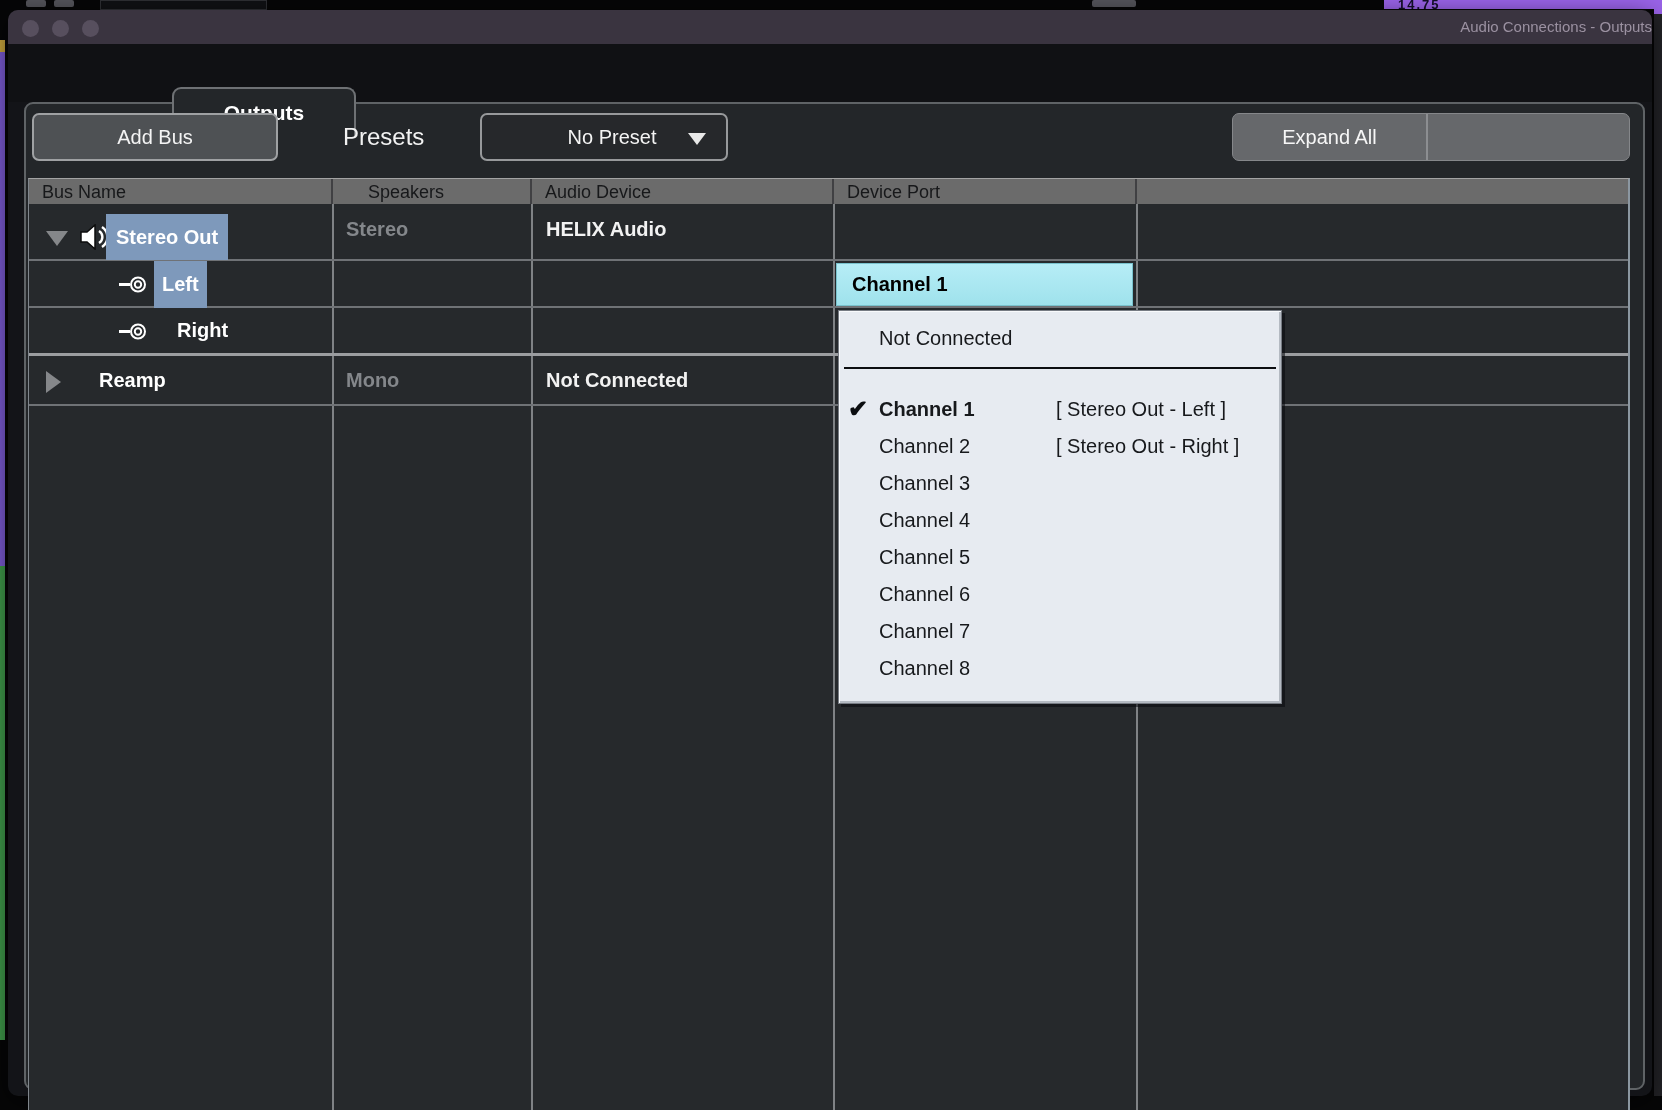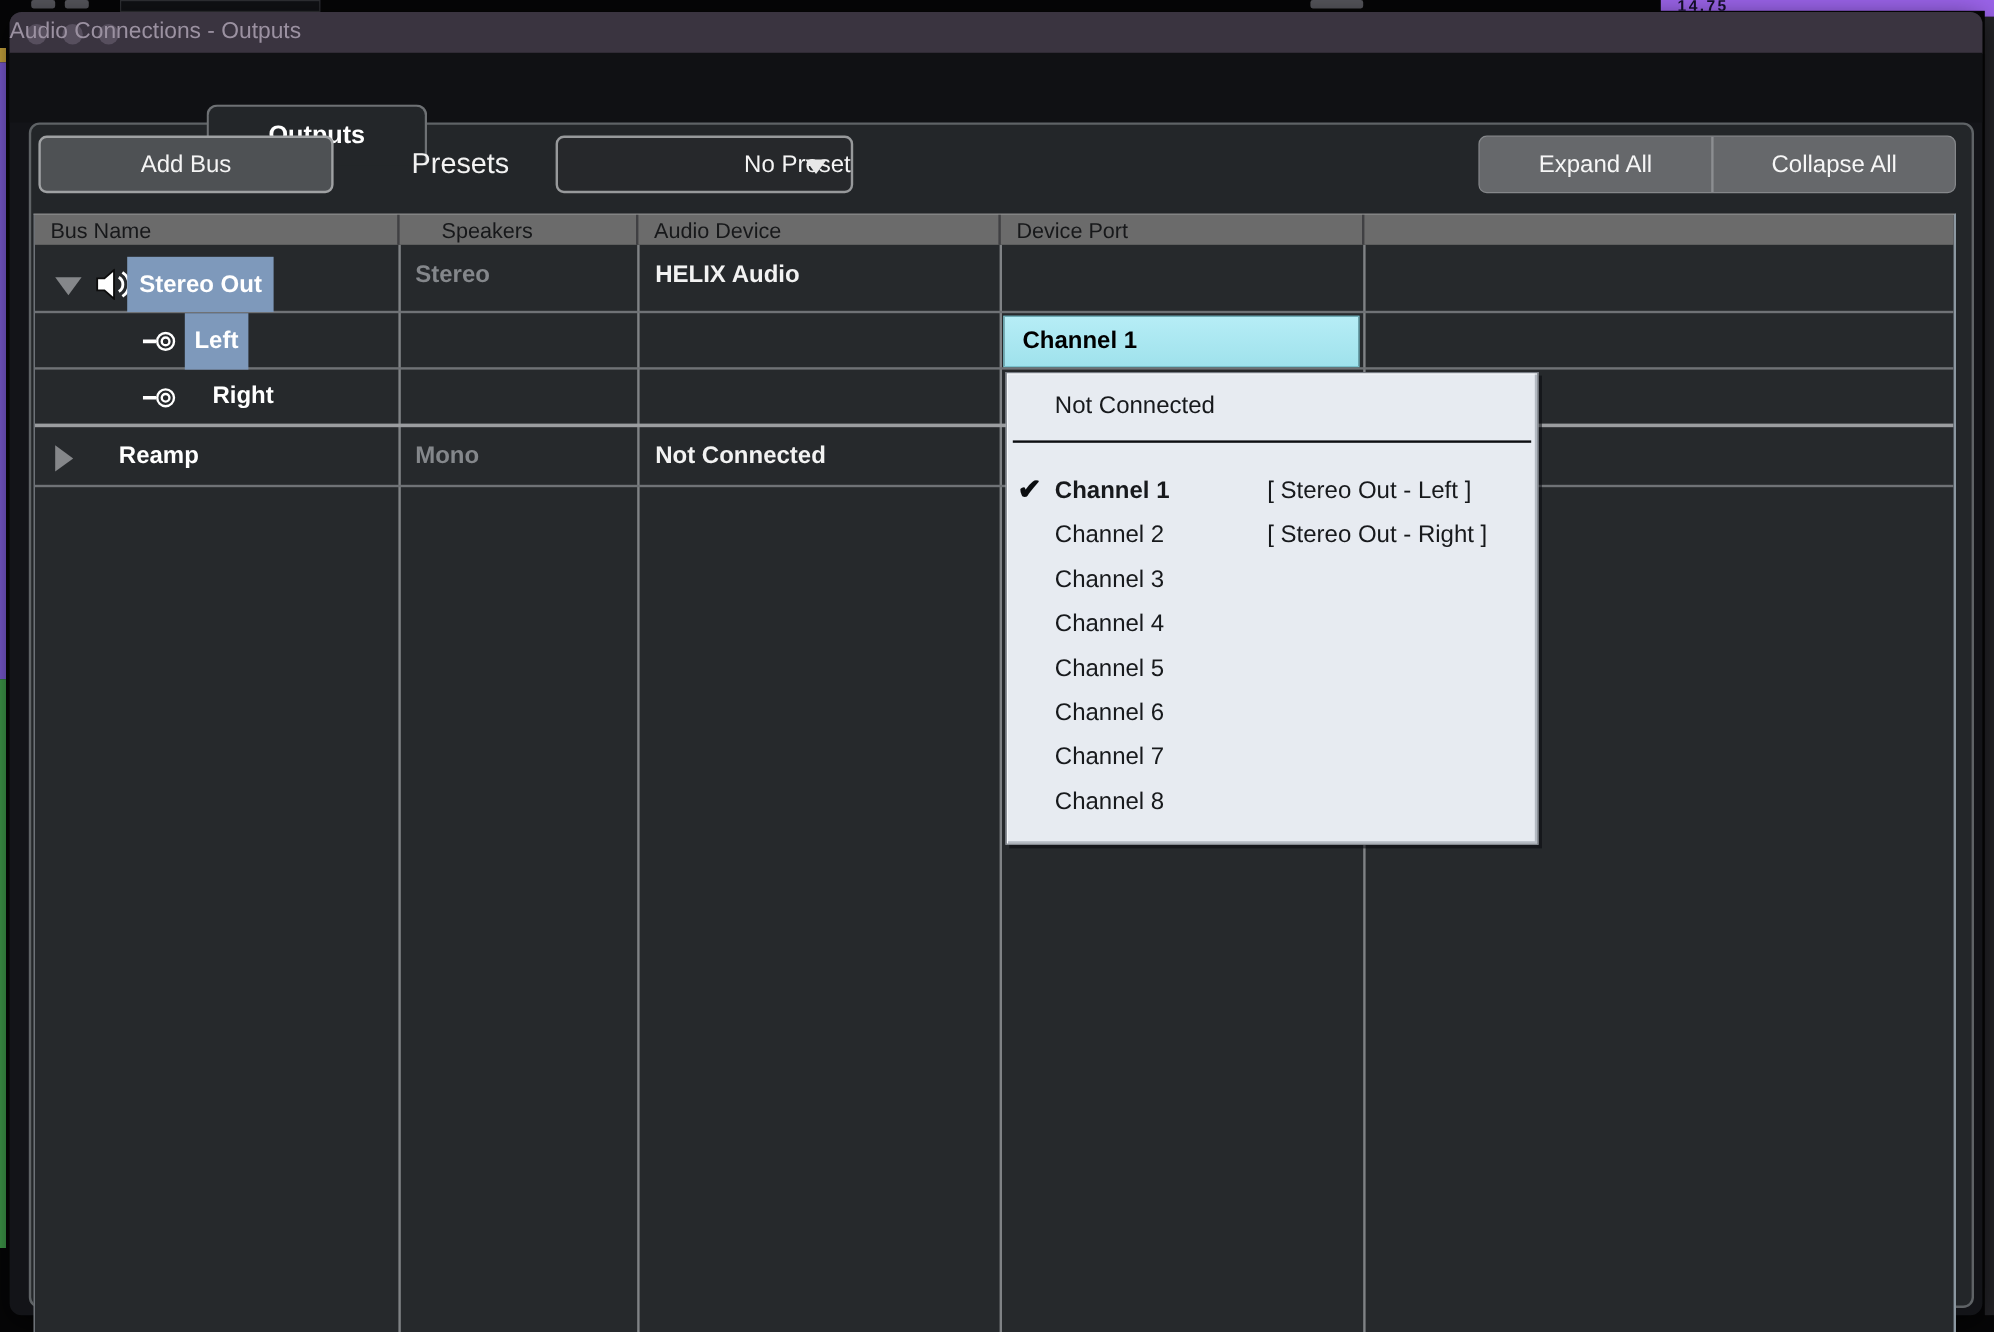--- a/index.html
+++ b/index.html
@@ -16,42 +16,42 @@
     font-weight:bold;font-size:13px;line-height:10px;letter-spacing:2px;padding-left:14px;}
   .sliver{position:absolute;}
 
   
   #window{position:absolute;left:8px;top:10px;width:1644px;height:1086px;
     background:#131418;border-radius:10px;box-shadow:0 6px 24px rgba(0,0,0,.6);}
   #titlebar{position:absolute;left:0;top:0;width:100%;height:34px;background:#3a3440;
     border-radius:10px 10px 0 0;border-bottom:1px solid #2b2630;}
   .traffic{position:absolute;top:10px;width:17px;height:17px;border-radius:50%;background:#574f5e;}
   #title-text{position:absolute;left:0;top:0;width:100%;height:34px;line-height:34px;
-    text-align:left;color:#9b91a1;font-size:19px;}
+    text-align:right;color:#9b91a1;font-size:15px;}
 
   
   #tabbar{position:absolute;left:0;top:34px;width:100%;height:58px;background:#101114;}
   .tab-inactive{position:absolute;left:30px;top:43px;width:116px;height:49px;line-height:49px;
     text-align:center;color:#d2d2d2;font-size:21px;font-weight:bold;cursor:default;}
   .tab-active{position:absolute;left:164px;top:43px;width:184px;height:51px;line-height:47px;
     text-align:center;color:#ffffff;font-size:21px;font-weight:bold;background:#232629;
     border:2px solid #6e7174;border-bottom:none;border-radius:9px 9px 0 0;z-index:4;box-sizing:border-box;}
 
   
   #panel{position:absolute;left:16px;top:92px;width:1621px;height:988px;background:#232629;
     border:2px solid #5f6366;border-radius:9px;box-sizing:border-box;z-index:1;}
 
   
   .tbtn{position:absolute;top:103px;height:48px;box-sizing:border-box;z-index:5;
     color:#f4f4f4;font-size:20px;text-align:center;line-height:44px;cursor:default;}
   #add-bus{left:24px;width:246px;background:#4e5154;border:2px solid #9fa1a3;border-radius:7px;}
   #presets-label{position:absolute;left:335px;top:103px;height:48px;line-height:48px;
     color:#f2f2f2;font-size:24px;z-index:5;}
-  #preset-select{left:455px;width:248px;background:#26282b;border:2px solid #97999b;
-    border-radius:7px;text-align:right;padding-left:16px;}
+  #preset-select{left:472px;width:248px;background:#26282b;border:2px solid #97999b;
+    border-radius:7px;text-align:center;padding-left:16px;}
   #preset-arrow{position:absolute;right:20px;top:18px;width:0;height:0;
     border-left:9px solid transparent;border-right:9px solid transparent;border-top:12px solid #e8e8e8;}
   #expand-collapse{position:absolute;left:1224px;top:103px;width:398px;height:48px;z-index:5;
     background:#66686b;border:1px solid #85878a;border-radius:7px;display:flex;box-sizing:border-box;}
   .seg{height:100%;line-height:46px;text-align:center;color:#f6f6f6;font-size:20px;cursor:default;}
   #seg-expand{width:193px;border-right:2px solid #8c8e91;}
   #seg-collapse{flex:1;}
 
   
   #table{position:absolute;left:20px;top:168px;width:1602px;height:1104px;z-index:3;
@@ -126,21 +126,20 @@
   <div id="panel"></div>
 
   <div id="add-bus" class="tbtn">Add Bus</div>
   <div id="presets-label">Presets</div>
   <div id="preset-select" class="tbtn">
     <span>No Preset</span>
     <span id="preset-arrow"></span>
   </div>
   <div id="expand-collapse">
     <div id="seg-expand" class="seg">Expand All</div>
-    <div id="seg-collapse" class="seg">Collapse All</div>
   </div>
 
   <div id="table">
     <div id="thead">
       <div class="th" style="width:304px;">Bus Name</div>
       <div class="th" style="width:199px;padding-left:35px;">Speakers</div>
       <div class="th" style="width:302px;">Audio Device</div>
       <div class="th" style="width:303px;">Device Port</div>
       <div class="th" style="flex:1;"></div>
     </div>

